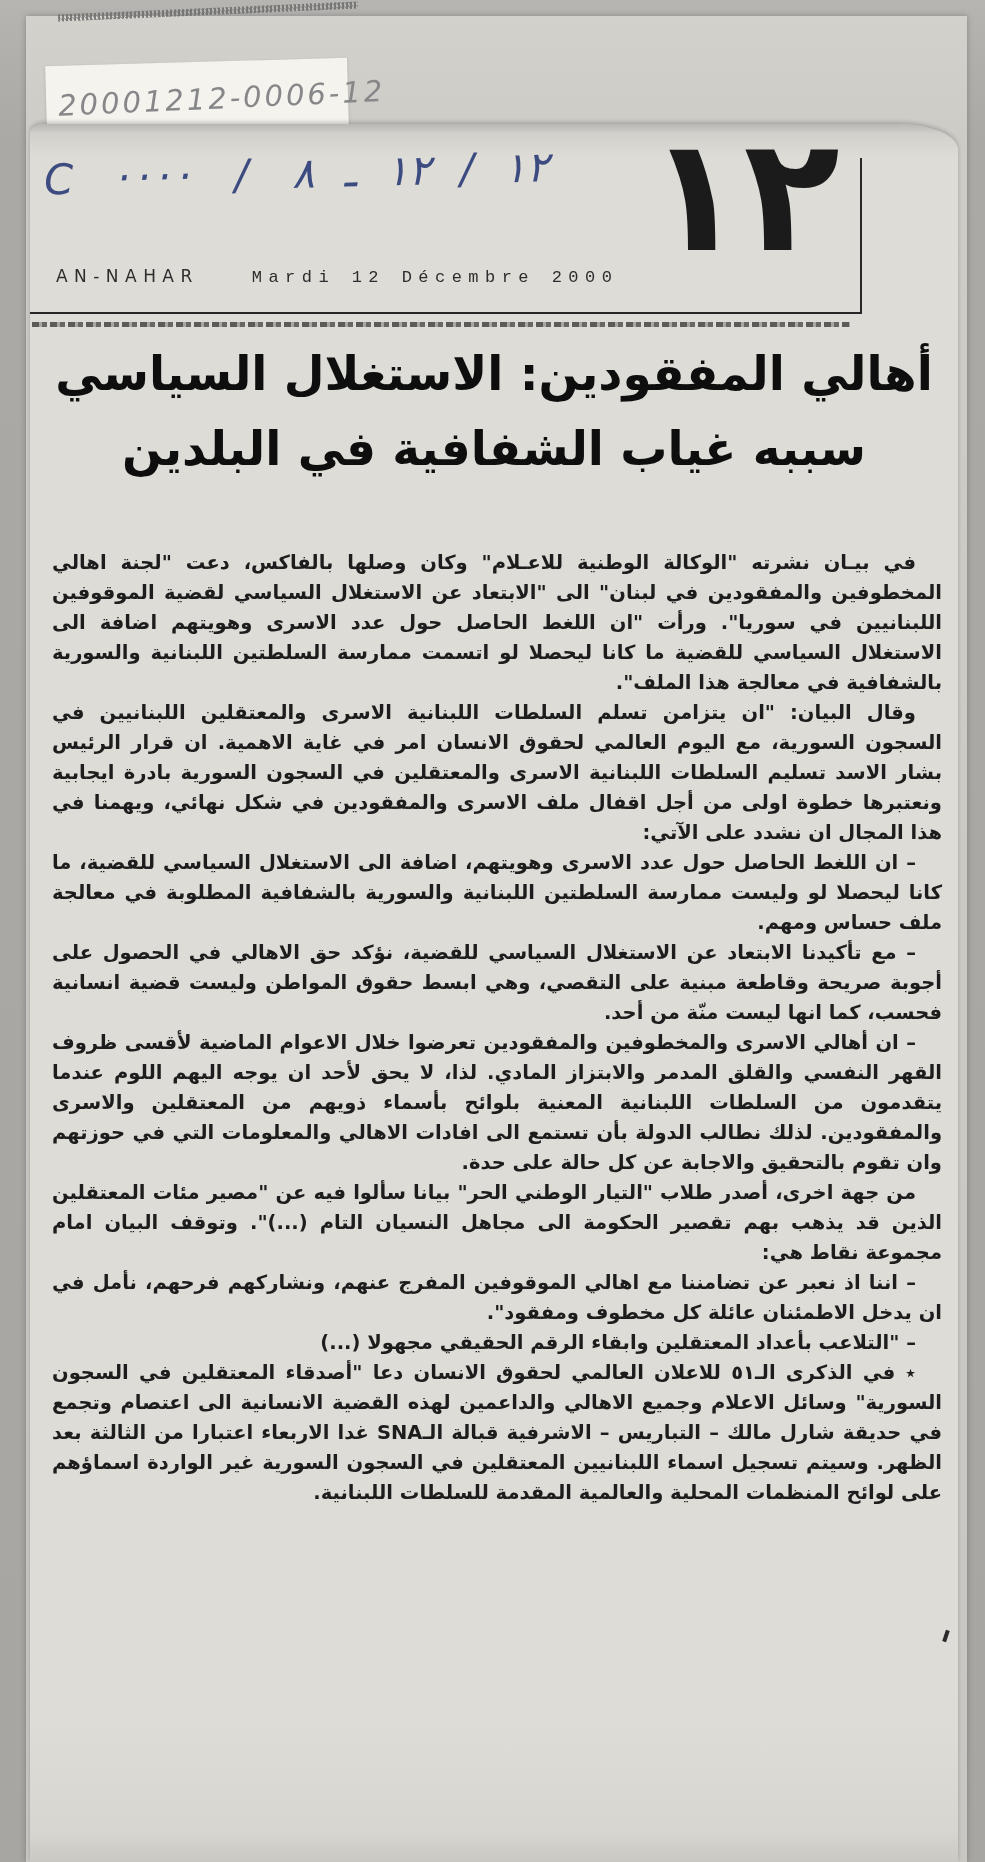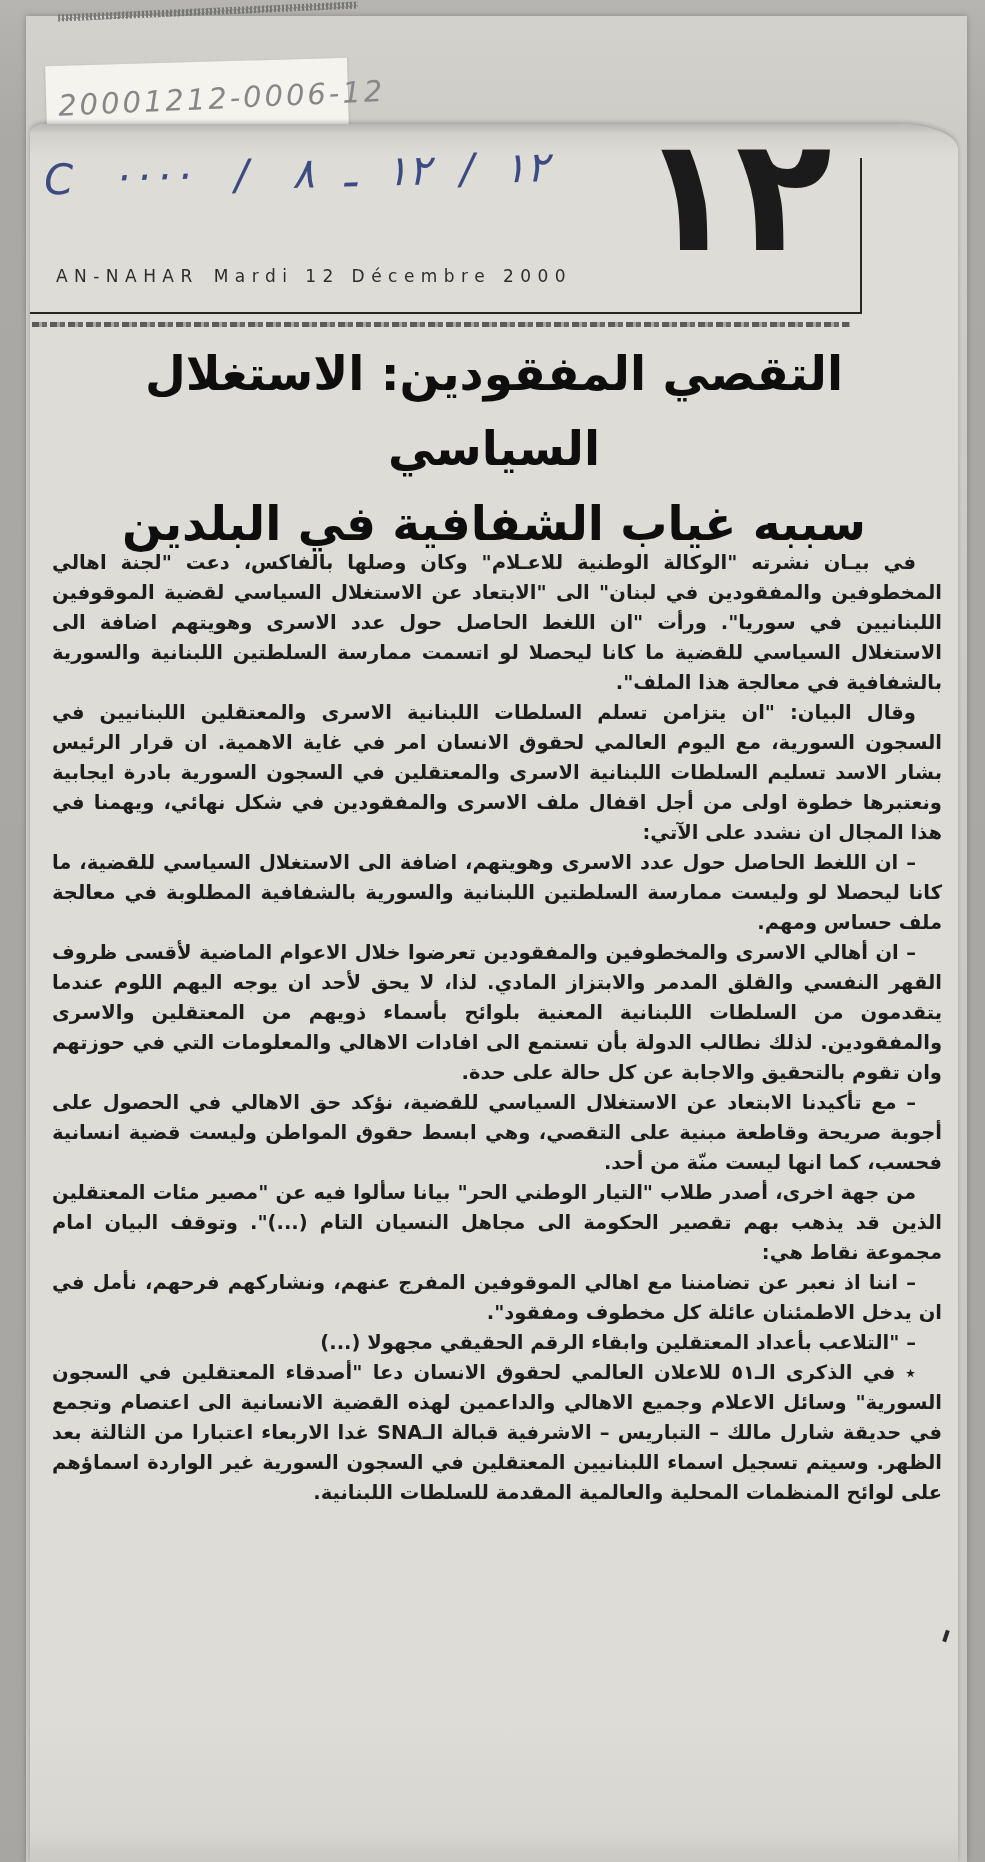--- a/index.html
+++ b/index.html
@@ -22,30 +22,30 @@
   
   .clipping{position:absolute;left:30px;top:124px;width:928px;bottom:0;
             background:linear-gradient(180deg,#b9b7b4 0,#d2d0cb 10px,#dedcd7 34px,#dedcd7 92%,#d6d4cf 100%);
             border-radius:14px 60px 0 0 / 10px 26px 0 0;
             box-shadow:0 -2px 4px rgba(0,0,0,.2);}
   
   .hand{position:absolute;left:14px;top:22px;width:720px;font-size:42px;font-style:italic;
         color:#3c4c80;letter-spacing:7px;word-spacing:16px;transform:rotate(-1.5deg);
         direction:ltr;white-space:nowrap;}
   
-  .pagenum{position:absolute;right:126px;top:-8px;font-size:158px;line-height:1;font-weight:bold;
+  .pagenum{position:absolute;right:118px;top:-8px;font-size:158px;line-height:1;font-weight:bold;
            color:#1b1b1b;letter-spacing:6px;}
   .corner-v{position:absolute;right:96px;top:34px;width:2px;height:156px;background:#262626;}
   .rule-solid{position:absolute;left:0;right:96px;top:188px;height:2px;background:#262626;}
   .rule-hatch{position:absolute;left:2px;right:108px;top:198px;height:5px;opacity:.8;
           background:repeating-linear-gradient(90deg,#3b3b3b 0 7px,#9a9a97 7px 10px,#4a4a4a 10px 15px,transparent 15px 18px);}
   
   .masthead{position:absolute;left:26px;top:142px;font-size:17px;color:#2d2d2d;
             letter-spacing:.38em;white-space:nowrap;direction:ltr;}
-  .masthead .date{margin-left:15px;}
+  .masthead .date{margin-left:53px;font-family:Liberation Mono, monospace;}
   
   .headline{position:absolute;left:14px;right:14px;top:212px;text-align:center;direction:rtl;
             font-weight:bold;font-size:47px;line-height:1.6;color:#0e0e0e;}
   
   .body{position:absolute;left:22px;right:16px;top:424px;bottom:6px;direction:rtl;
         text-align:justify;font-size:19.5px;line-height:30px;font-weight:bold;color:#1d1d1d;}
   .body p{margin:0;text-indent:26px;}
   .fade{position:absolute;left:0;right:0;bottom:0;height:30px;pointer-events:none;
         background:linear-gradient(180deg,rgba(214,212,207,0) 0,rgba(201,199,194,.9) 100%);}
   .ink-mark{position:absolute;right:10px;top:1506px;width:4px;height:12px;background:#2a2a2a;
@@ -70,30 +70,30 @@
     <div class="pagenum">١٢</div>
     <div class="corner-v"></div>
     <div class="rule-solid"></div>
     <div class="rule-hatch"></div>
 
     <div class="masthead">
       <span class="paper">AN-NAHAR</span><span class="date">Mardi 12 Décembre 2000</span>
     </div>
 
     <div class="headline">
-      <div>التقصي المفقودين: الاستغلال السياسي</div>
+      <div>أهالي المفقودين: الاستغلال السياسي</div>
       <div>سببه غياب الشفافية في البلدين</div>
     </div>
 
     <div class="body">
       <p>في بيـان نشرته "الوكالة الوطنية للاعـلام" وكان وصلها بالفاكس، دعت "لجنة اهالي المخطوفين والمفقودين في لبنان" الى "الابتعاد عن الاستغلال السياسي لقضية الموقوفين اللبنانيين في سوريا". ورأت "ان اللغط الحاصل حول عدد الاسرى وهويتهم اضافة الى الاستغلال السياسي للقضية ما كانا ليحصلا لو اتسمت ممارسة السلطتين اللبنانية والسورية بالشفافية في معالجة هذا الملف".</p>
       <p>وقال البيان: "ان يتزامن تسلم السلطات اللبنانية الاسرى والمعتقلين اللبنانيين في السجون السورية، مع اليوم العالمي لحقوق الانسان امر في غاية الاهمية. ان قرار الرئيس بشار الاسد تسليم السلطات اللبنانية الاسرى والمعتقلين في السجون السورية بادرة ايجابية ونعتبرها خطوة اولى من أجل اقفال ملف الاسرى والمفقودين في شكل نهائي، ويهمنا في هذا المجال ان نشدد على الآتي:</p>
       <p>– ان اللغط الحاصل حول عدد الاسرى وهويتهم، اضافة الى الاستغلال السياسي للقضية، ما كانا ليحصلا لو وليست ممارسة السلطتين اللبنانية والسورية بالشفافية المطلوبة في معالجة ملف حساس ومهم.</p>
+      <p>– مع تأكيدنا الابتعاد عن الاستغلال السياسي للقضية، نؤكد حق الاهالي في الحصول على أجوبة صريحة وقاطعة مبنية على التقصي، وهي ابسط حقوق المواطن وليست قضية انسانية فحسب، كما انها ليست منّة من أحد.</p>
       <p>– ان أهالي الاسرى والمخطوفين والمفقودين تعرضوا خلال الاعوام الماضية لأقسى ظروف القهر النفسي والقلق المدمر والابتزاز المادي. لذا، لا يحق لأحد ان يوجه اليهم اللوم عندما يتقدمون من السلطات اللبنانية المعنية بلوائح بأسماء ذويهم من المعتقلين والاسرى والمفقودين. لذلك نطالب الدولة بأن تستمع الى افادات الاهالي والمعلومات التي في حوزتهم وان تقوم بالتحقيق والاجابة عن كل حالة على حدة.</p>
-      <p>– مع تأكيدنا الابتعاد عن الاستغلال السياسي للقضية، نؤكد حق الاهالي في الحصول على أجوبة صريحة وقاطعة مبنية على التقصي، وهي ابسط حقوق المواطن وليست قضية انسانية فحسب، كما انها ليست منّة من أحد.</p>
       <p>من جهة اخرى، أصدر طلاب "التيار الوطني الحر" بيانا سألوا فيه عن "مصير مئات المعتقلين الذين قد يذهب بهم تقصير الحكومة الى مجاهل النسيان التام (...)". وتوقف البيان امام مجموعة نقاط هي:</p>
       <p>– اننا اذ نعبر عن تضامننا مع اهالي الموقوفين المفرج عنهم، ونشاركهم فرحهم، نأمل في ان يدخل الاطمئنان عائلة كل مخطوف ومفقود".</p>
       <p>– "التلاعب بأعداد المعتقلين وابقاء الرقم الحقيقي مجهولا (...)</p>
       <p>٭ في الذكرى الـ٥١ للاعلان العالمي لحقوق الانسان دعا "أصدقاء المعتقلين في السجون السورية" وسائل الاعلام وجميع الاهالي والداعمين لهذه القضية الانسانية الى اعتصام وتجمع في حديقة شارل مالك – التباريس – الاشرفية قبالة الـSNA غدا الاربعاء اعتبارا من الثالثة بعد الظهر. وسيتم تسجيل اسماء اللبنانيين المعتقلين في السجون السورية غير الواردة اسماؤهم على لوائح المنظمات المحلية والعالمية المقدمة للسلطات اللبنانية.</p>
     </div>
 
     <div class="ink-mark"></div>
     <div class="fade"></div>
   </div>
 

